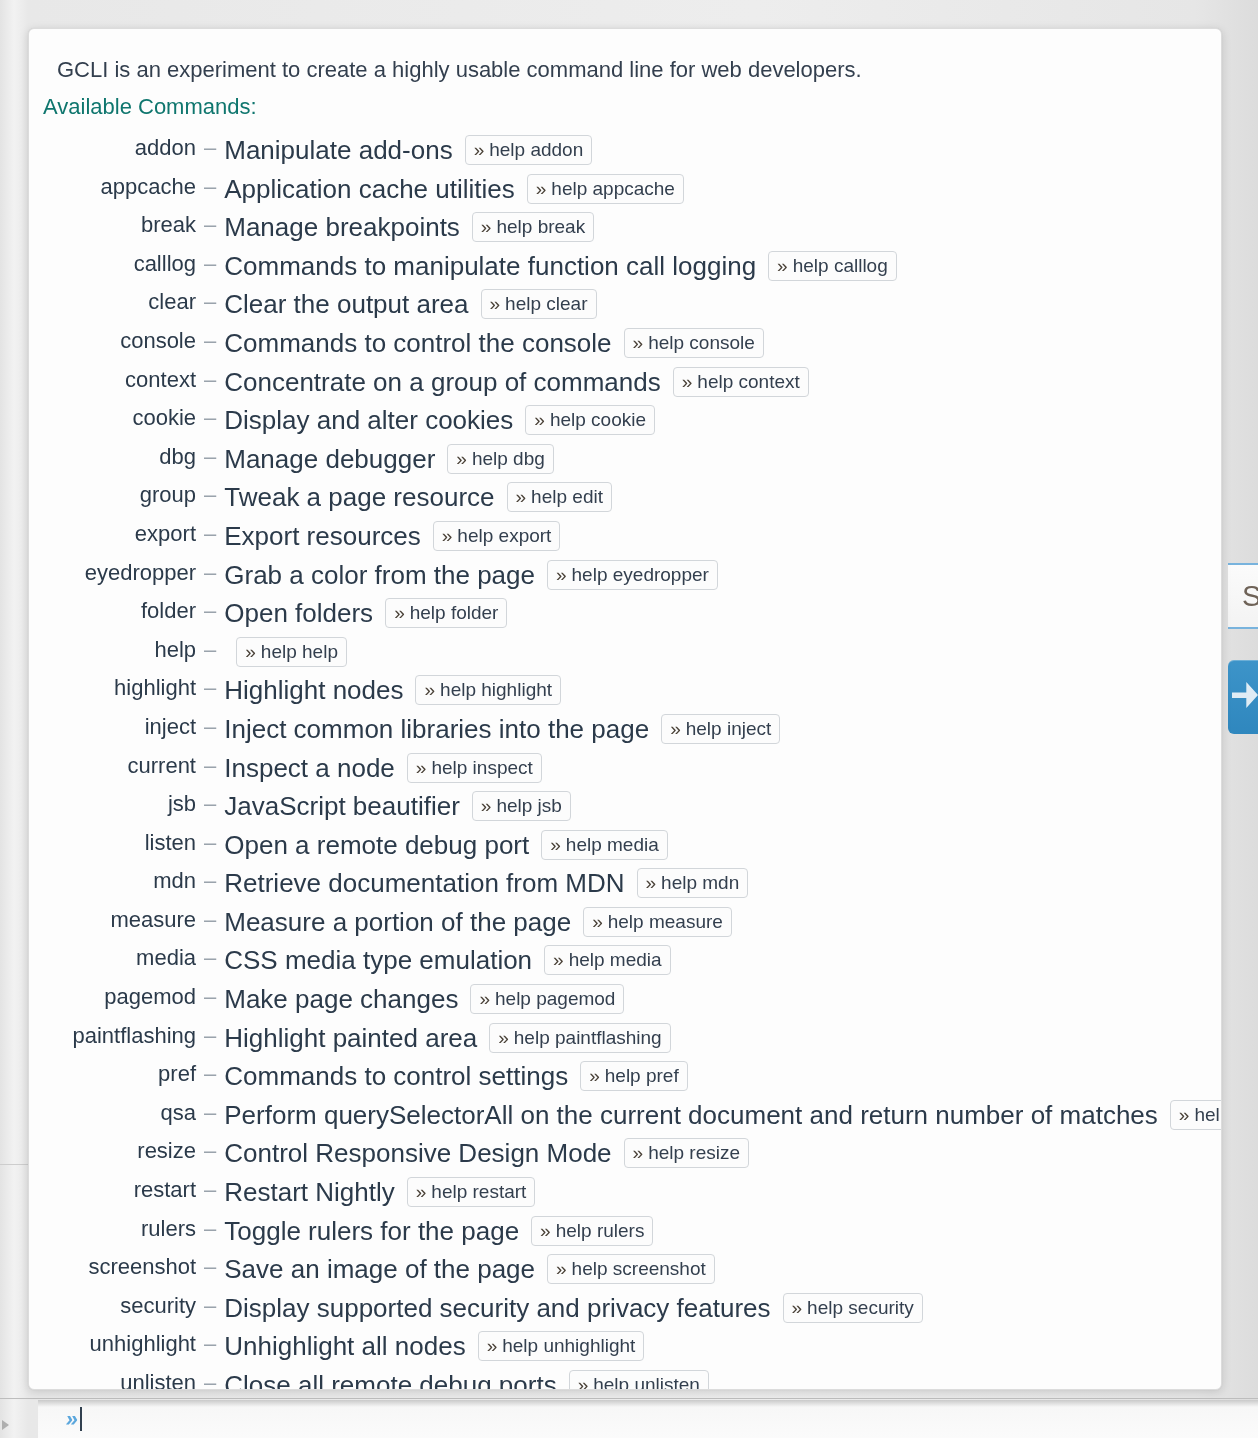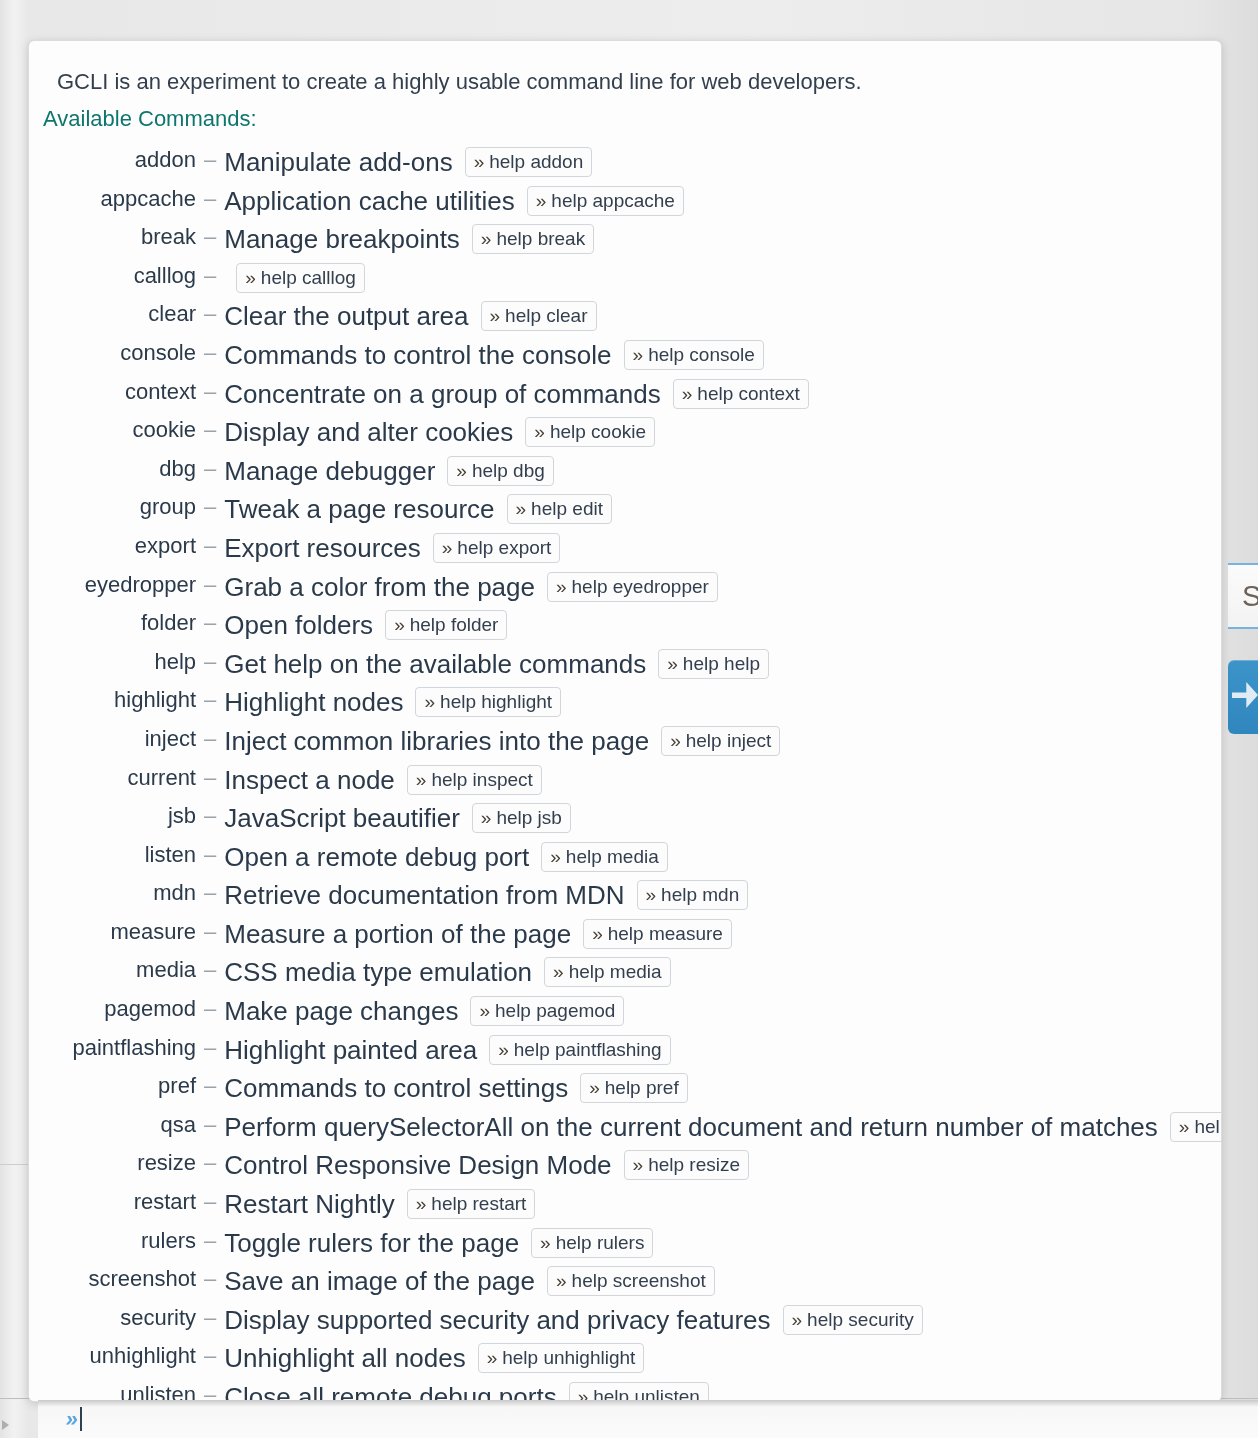--- a/index.html
+++ b/index.html
@@ -114,21 +114,21 @@
     margin-top: 7px;
     font-size: 23px;
     color: #d08a3a;
     font-family: "Liberation Serif", serif;
   }
 
   
   #gcli-panel {
     position: absolute;
     left: 28px;
-    top: 40px;
+    top: 28px;
     width: 1194px;
     height: 1362px;
     background: #fdfdfd;
     border-radius: 6px;
     border: 1px solid #dcdcdc;
     box-sizing: border-box;
     box-shadow: 0 2px 10px rgba(0,0,0,0.14), 0 0 1px rgba(0,0,0,0.1);
     overflow: hidden;
     padding: 0;
   }
@@ -277,20 +277,21 @@
         <span class="cmd-dash">–</span>
         <span class="cmd-desc">Manage breakpoints</span>
         <span class="cmd-help-btn">
           <span class="guillemet">»</span>
           <span>help break</span>
         </span>
       </li>
       <li class="cmd-row">
         <span class="cmd-name">calllog</span>
         <span class="cmd-dash">–</span>
+        <span class="cmd-desc">Commands to manipulate function call logging</span>
         <span class="cmd-help-btn">
           <span class="guillemet">»</span>
           <span>help calllog</span>
         </span>
       </li>
       <li class="cmd-row">
         <span class="cmd-name">clear</span>
         <span class="cmd-dash">–</span>
         <span class="cmd-desc">Clear the output area</span>
         <span class="cmd-help-btn">
@@ -366,21 +367,20 @@
         <span class="cmd-dash">–</span>
         <span class="cmd-desc">Open folders</span>
         <span class="cmd-help-btn">
           <span class="guillemet">»</span>
           <span>help folder</span>
         </span>
       </li>
       <li class="cmd-row">
         <span class="cmd-name">help</span>
         <span class="cmd-dash">–</span>
-        <span class="cmd-desc">Get help on the available commands</span>
         <span class="cmd-help-btn">
           <span class="guillemet">»</span>
           <span>help help</span>
         </span>
       </li>
       <li class="cmd-row">
         <span class="cmd-name">highlight</span>
         <span class="cmd-dash">–</span>
         <span class="cmd-desc">Highlight nodes</span>
         <span class="cmd-help-btn">

